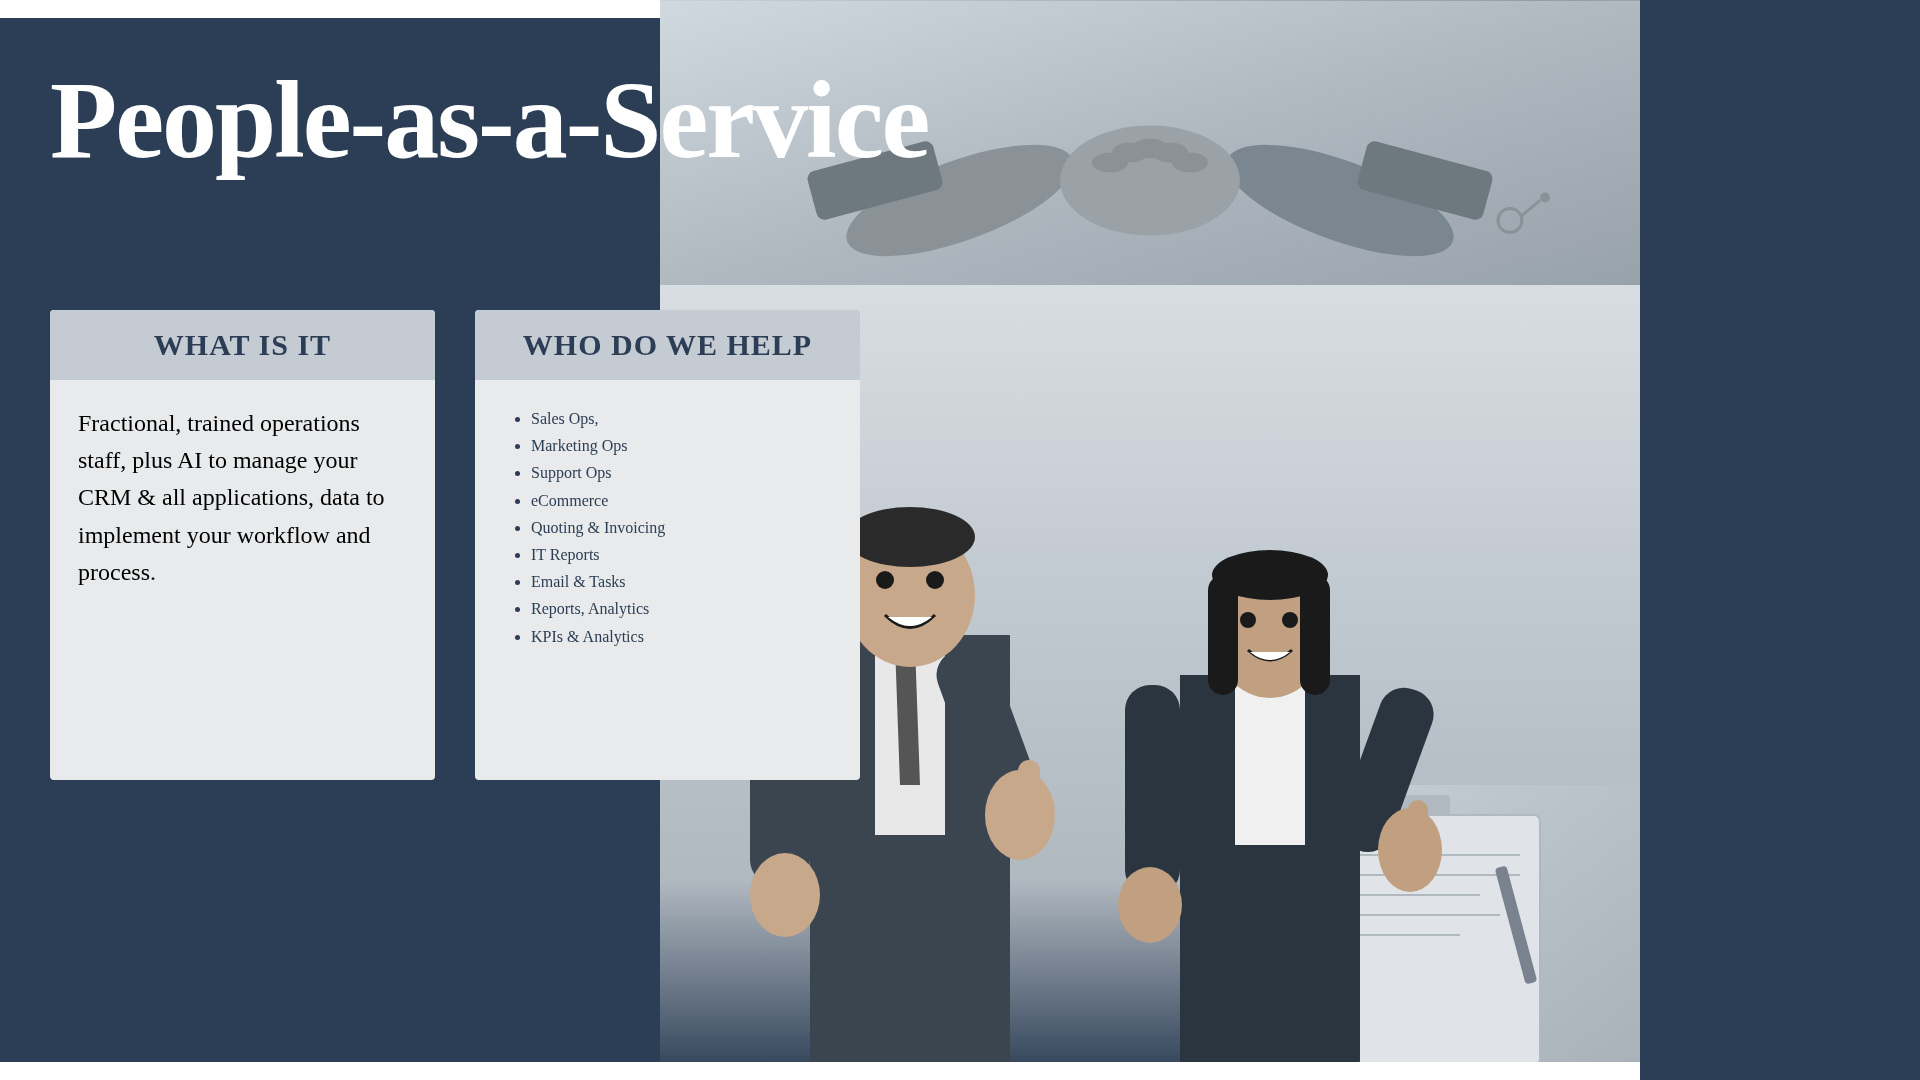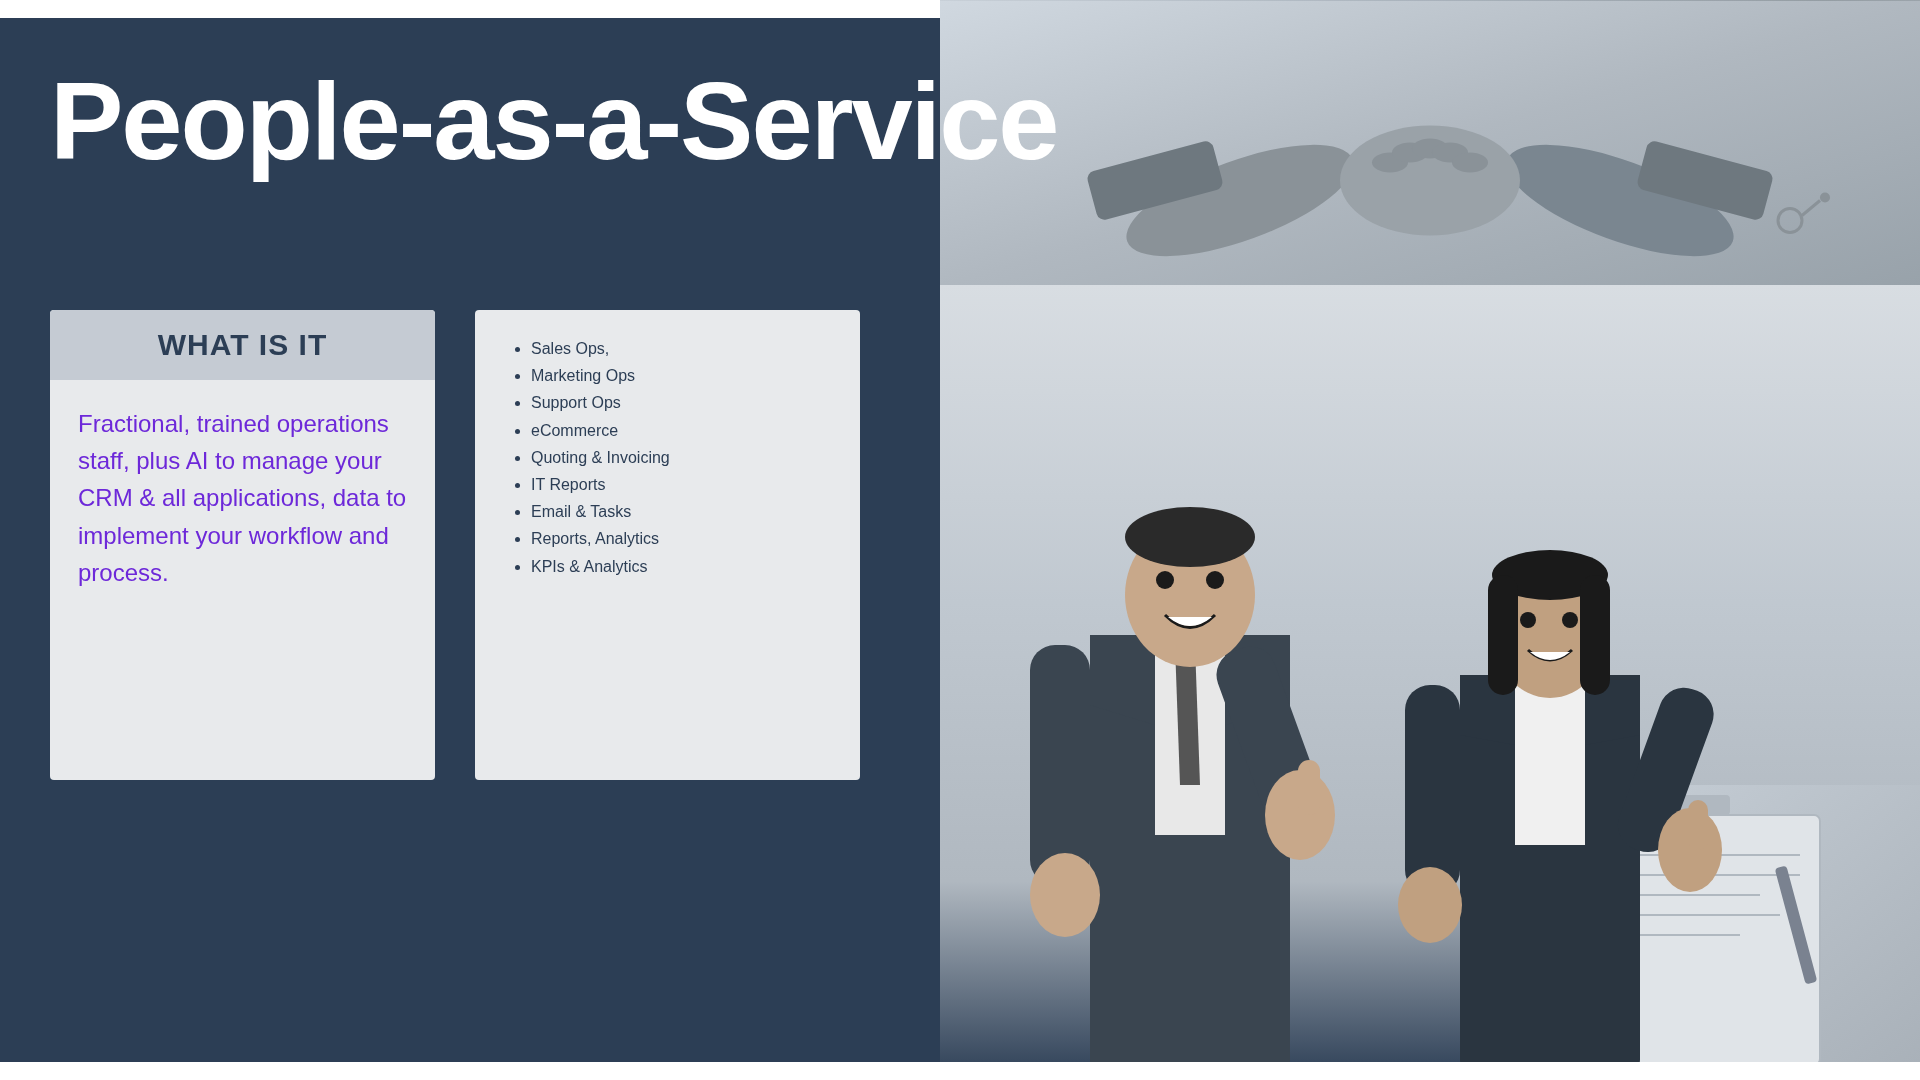--- a/index.html
+++ b/index.html
@@ -6,24 +6,25 @@
 
     body {
       width: 1920px;
       height: 1080px;
       overflow: hidden;
       font-family: 'Arial', 'Helvetica', sans-serif;
       background-color: #2c3e55;
     }
 
     .slide {
-      width: 1920px;
+      width: 1640px;
       height: 1080px;
       position: relative;
       background-color: #2c3e55;
+      font-family: Liberation Serif, serif;
     }
 
     
     .top-bar {
       width: 100%;
       height: 18px;
       background: #ffffff;
       position: absolute;
       top: 0;
       left: 0;
@@ -114,21 +115,21 @@
       letter-spacing: 1px;
     }
 
     .card-body {
       padding: 25px 28px 30px 28px;
       flex: 1;
     }
 
     .card-body p {
       font-size: 24px;
-      color: #6d28d9;
+      color: #000000;
       line-height: 1.55;
       margin-bottom: 36px;
     }
 
     .card-body ul {
       list-style: disc;
       padding-left: 28px;
     }
 
     .card-body ul li {
@@ -292,20 +293,23 @@
     <div class="card">
       <div class="card-header">
         <span class="card-header-text">WHAT IS IT</span>
       </div>
       <div class="card-body">
         <p>Fractional, trained operations staff, plus AI to manage your CRM &amp; all applications, data to implement your workflow and process.</p>
       </div>
     </div>
 
     <div class="card">
+      <div class="card-header">
+        <span class="card-header-text">WHO DO WE HELP</span>
+      </div>
       <div class="card-body">
         <ul>
           <li>Sales Ops,</li>
           <li>Marketing Ops</li>
           <li>Support Ops</li>
           <li>eCommerce</li>
           <li>Quoting &amp; Invoicing</li>
           <li>IT Reports</li>
           <li>Email &amp; Tasks</li>
           <li>Reports, Analytics</li>

